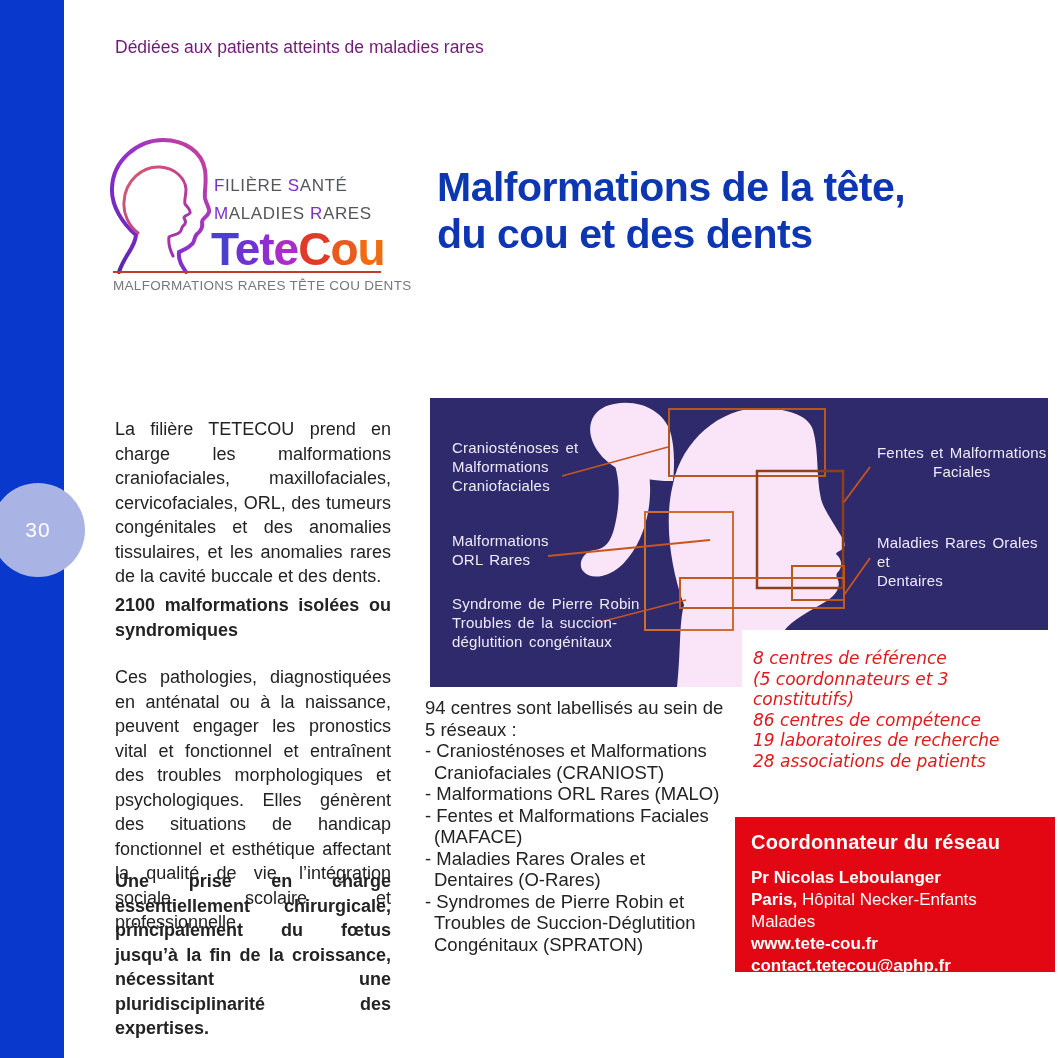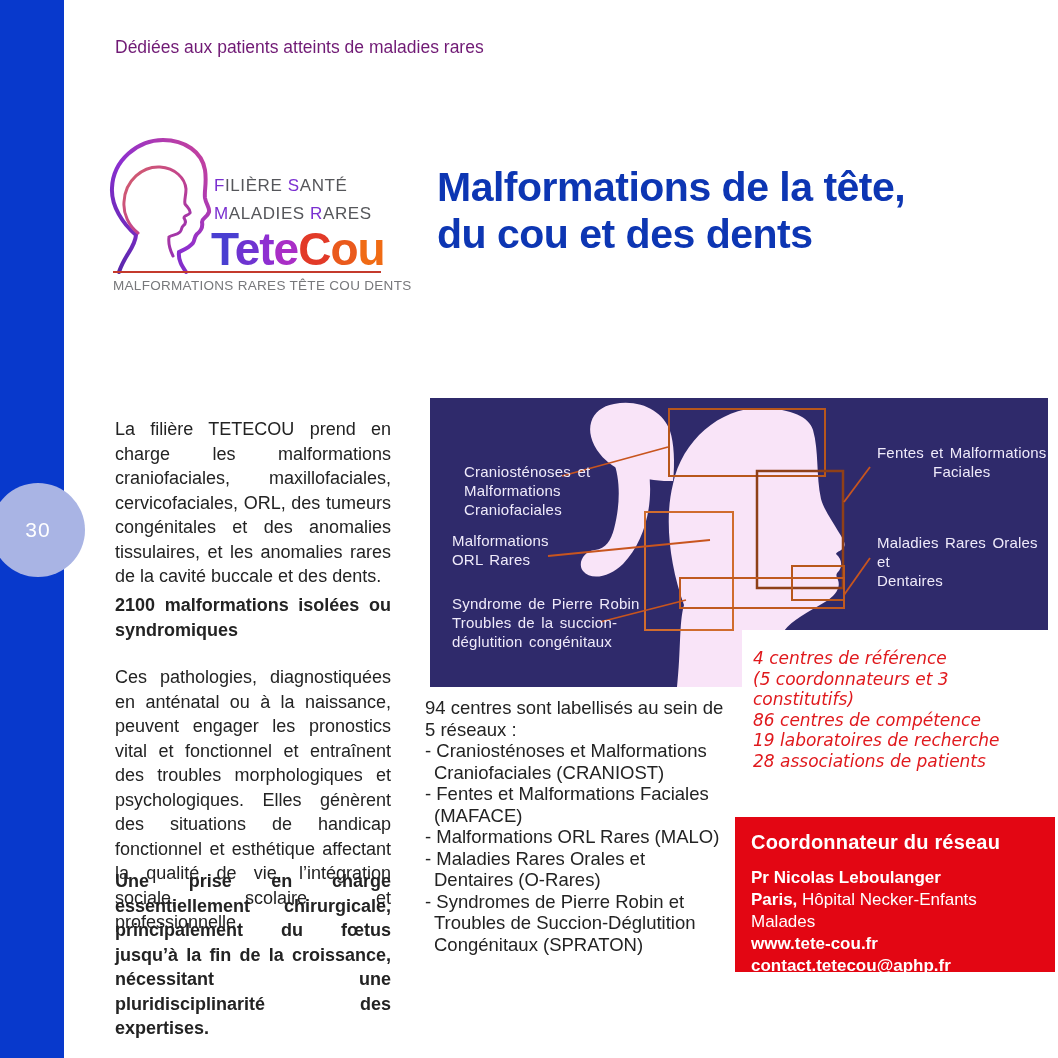--- a/index.html
+++ b/index.html
@@ -31,21 +31,21 @@
     color:var(--title,#0d36b3);letter-spacing:-.5px;}
   
   .col-text{position:absolute;left:115px;width:276px;font-size:18px;line-height:24.5px;
     text-align:justify;color:#232323;}
   .p1{top:399px;} .subhead{top:575px;font-weight:bold;} .p2{top:647px;} .p3{top:851px;font-weight:bold;}
   
   .panel{position:absolute;left:430px;top:398px;width:618px;height:289px;background:var(--panel,#2f2a6b);}
   .panel svg{position:absolute;left:0;top:0;}
   .plabel{position:absolute;color:var(--label,#efeafa);font-size:15px;line-height:19px;
     white-space:pre-line;letter-spacing:.2px;word-spacing:2px;}
-  .pl1{left:22px;top:64px;margin-left:12px;} .pl2{left:22px;top:133px;} .pl3{left:22px;top:196px;}
+  .pl1{left:22px;top:40px;} .pl2{left:22px;top:133px;} .pl3{left:22px;top:196px;}
   .pl4{left:447px;top:45px;text-align:center;} .pl5{left:447px;top:135px;}
   
   .stats-box{position:absolute;left:742px;top:630px;width:313px;height:133px;background:#ffffff;}
   .stats-lines{margin:18px 0 0 11px;font-family:"DejaVu Sans",sans-serif;font-style:italic;
     font-size:17px;line-height:20.5px;color:var(--stat-red,#e0191d);}
   
   .centres{position:absolute;left:425px;top:697px;width:302px;font-size:18.5px;line-height:21.5px;color:#232323;}
   .centres-intro{white-space:pre-line;}
   .centres-list{list-style:none;margin:0;padding:0;}
   .centres-list li{padding-left:9px;text-indent:-9px;}
@@ -124,35 +124,35 @@
 Troubles de la succion-
 déglutition congénitaux</div>
     <div class="plabel pl4">Fentes et Malformations
 Faciales</div>
     <div class="plabel pl5">Maladies Rares Orales et
 Dentaires</div>
   </div>
 
   <div class="stats-box">
     <div class="stats-lines">
-      <div>4 centres de référence</div>
+      <div>8 centres de référence</div>
       <div>(5 coordonnateurs et 3 constitutifs)</div>
       <div>86 centres de compétence</div>
       <div>19 laboratoires de recherche</div>
       <div>28 associations de patients</div>
     </div>
   </div>
 
   <div class="centres">
     <div class="centres-intro">94 centres sont labellisés au sein de
 5 réseaux :</div>
     <ul class="centres-list">
       <li>- Craniosténoses et Malformations Craniofaciales (CRANIOST)</li>
+      <li>- Malformations ORL Rares (MALO)</li>
       <li>- Fentes et Malformations Faciales (MAFACE)</li>
-      <li>- Malformations ORL Rares (MALO)</li>
       <li>- Maladies Rares Orales et Dentaires (O-Rares)</li>
       <li>- Syndromes de Pierre Robin et Troubles de Succion-Déglutition Congénitaux (SPRATON)</li>
     </ul>
   </div>
 
   <div class="coord-box">
     <div class="coord-title">Coordonnateur du réseau</div>
     <div class="coord-lines">
       <div class="bold">Pr Nicolas Leboulanger</div>
       <div><span class="bold">Paris,</span> <span>Hôpital Necker-Enfants Malades</span></div>

